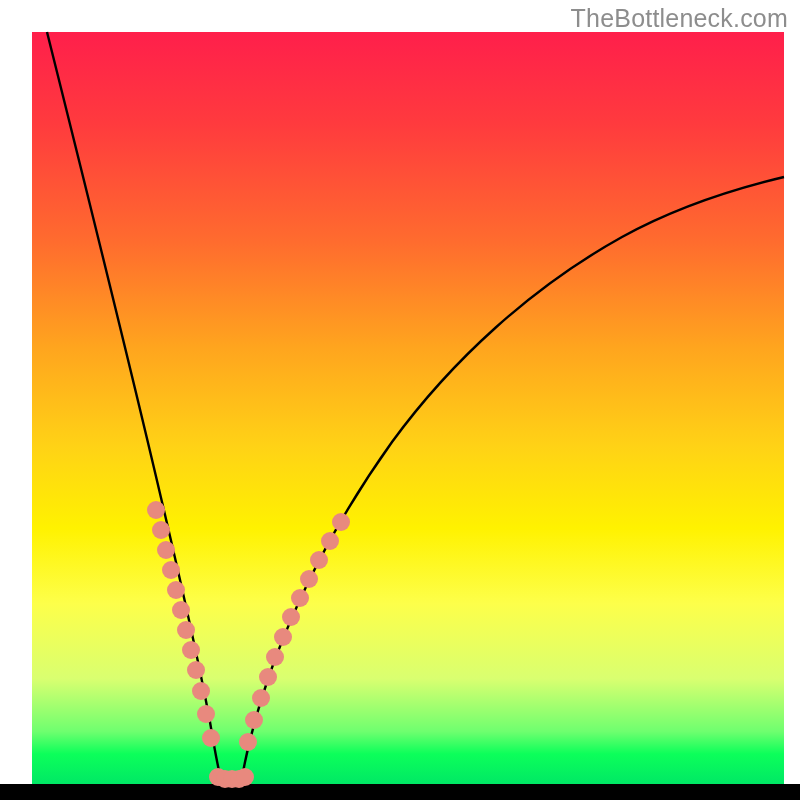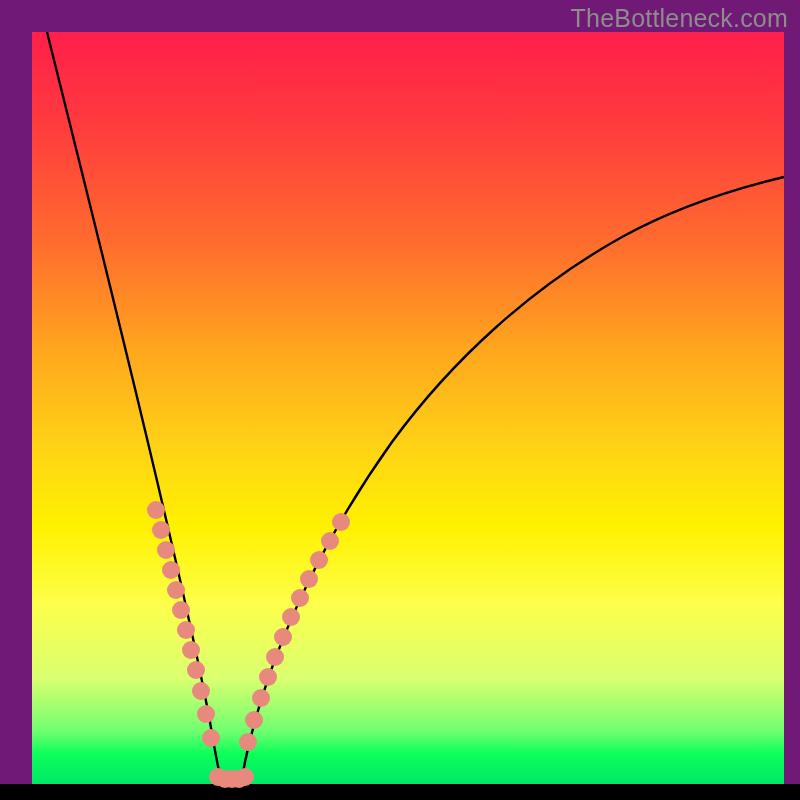--- a/index.html
+++ b/index.html
@@ -8,21 +8,21 @@
     width: 800px;
     height: 800px;
     overflow: hidden;
     background: #000;
     font-family: Arial, Helvetica, sans-serif;
   }
   .frame {
     position: relative;
     width: 800px;
     height: 784px;
-    background: #701a75;
+    background: #ffffff;
   }
   .watermark {
     position: absolute;
     top: 4px;
     right: 12px;
     color: #8d8d8d;
     font-size: 25px;
     letter-spacing: 0.2px;
     user-select: none;
   }

